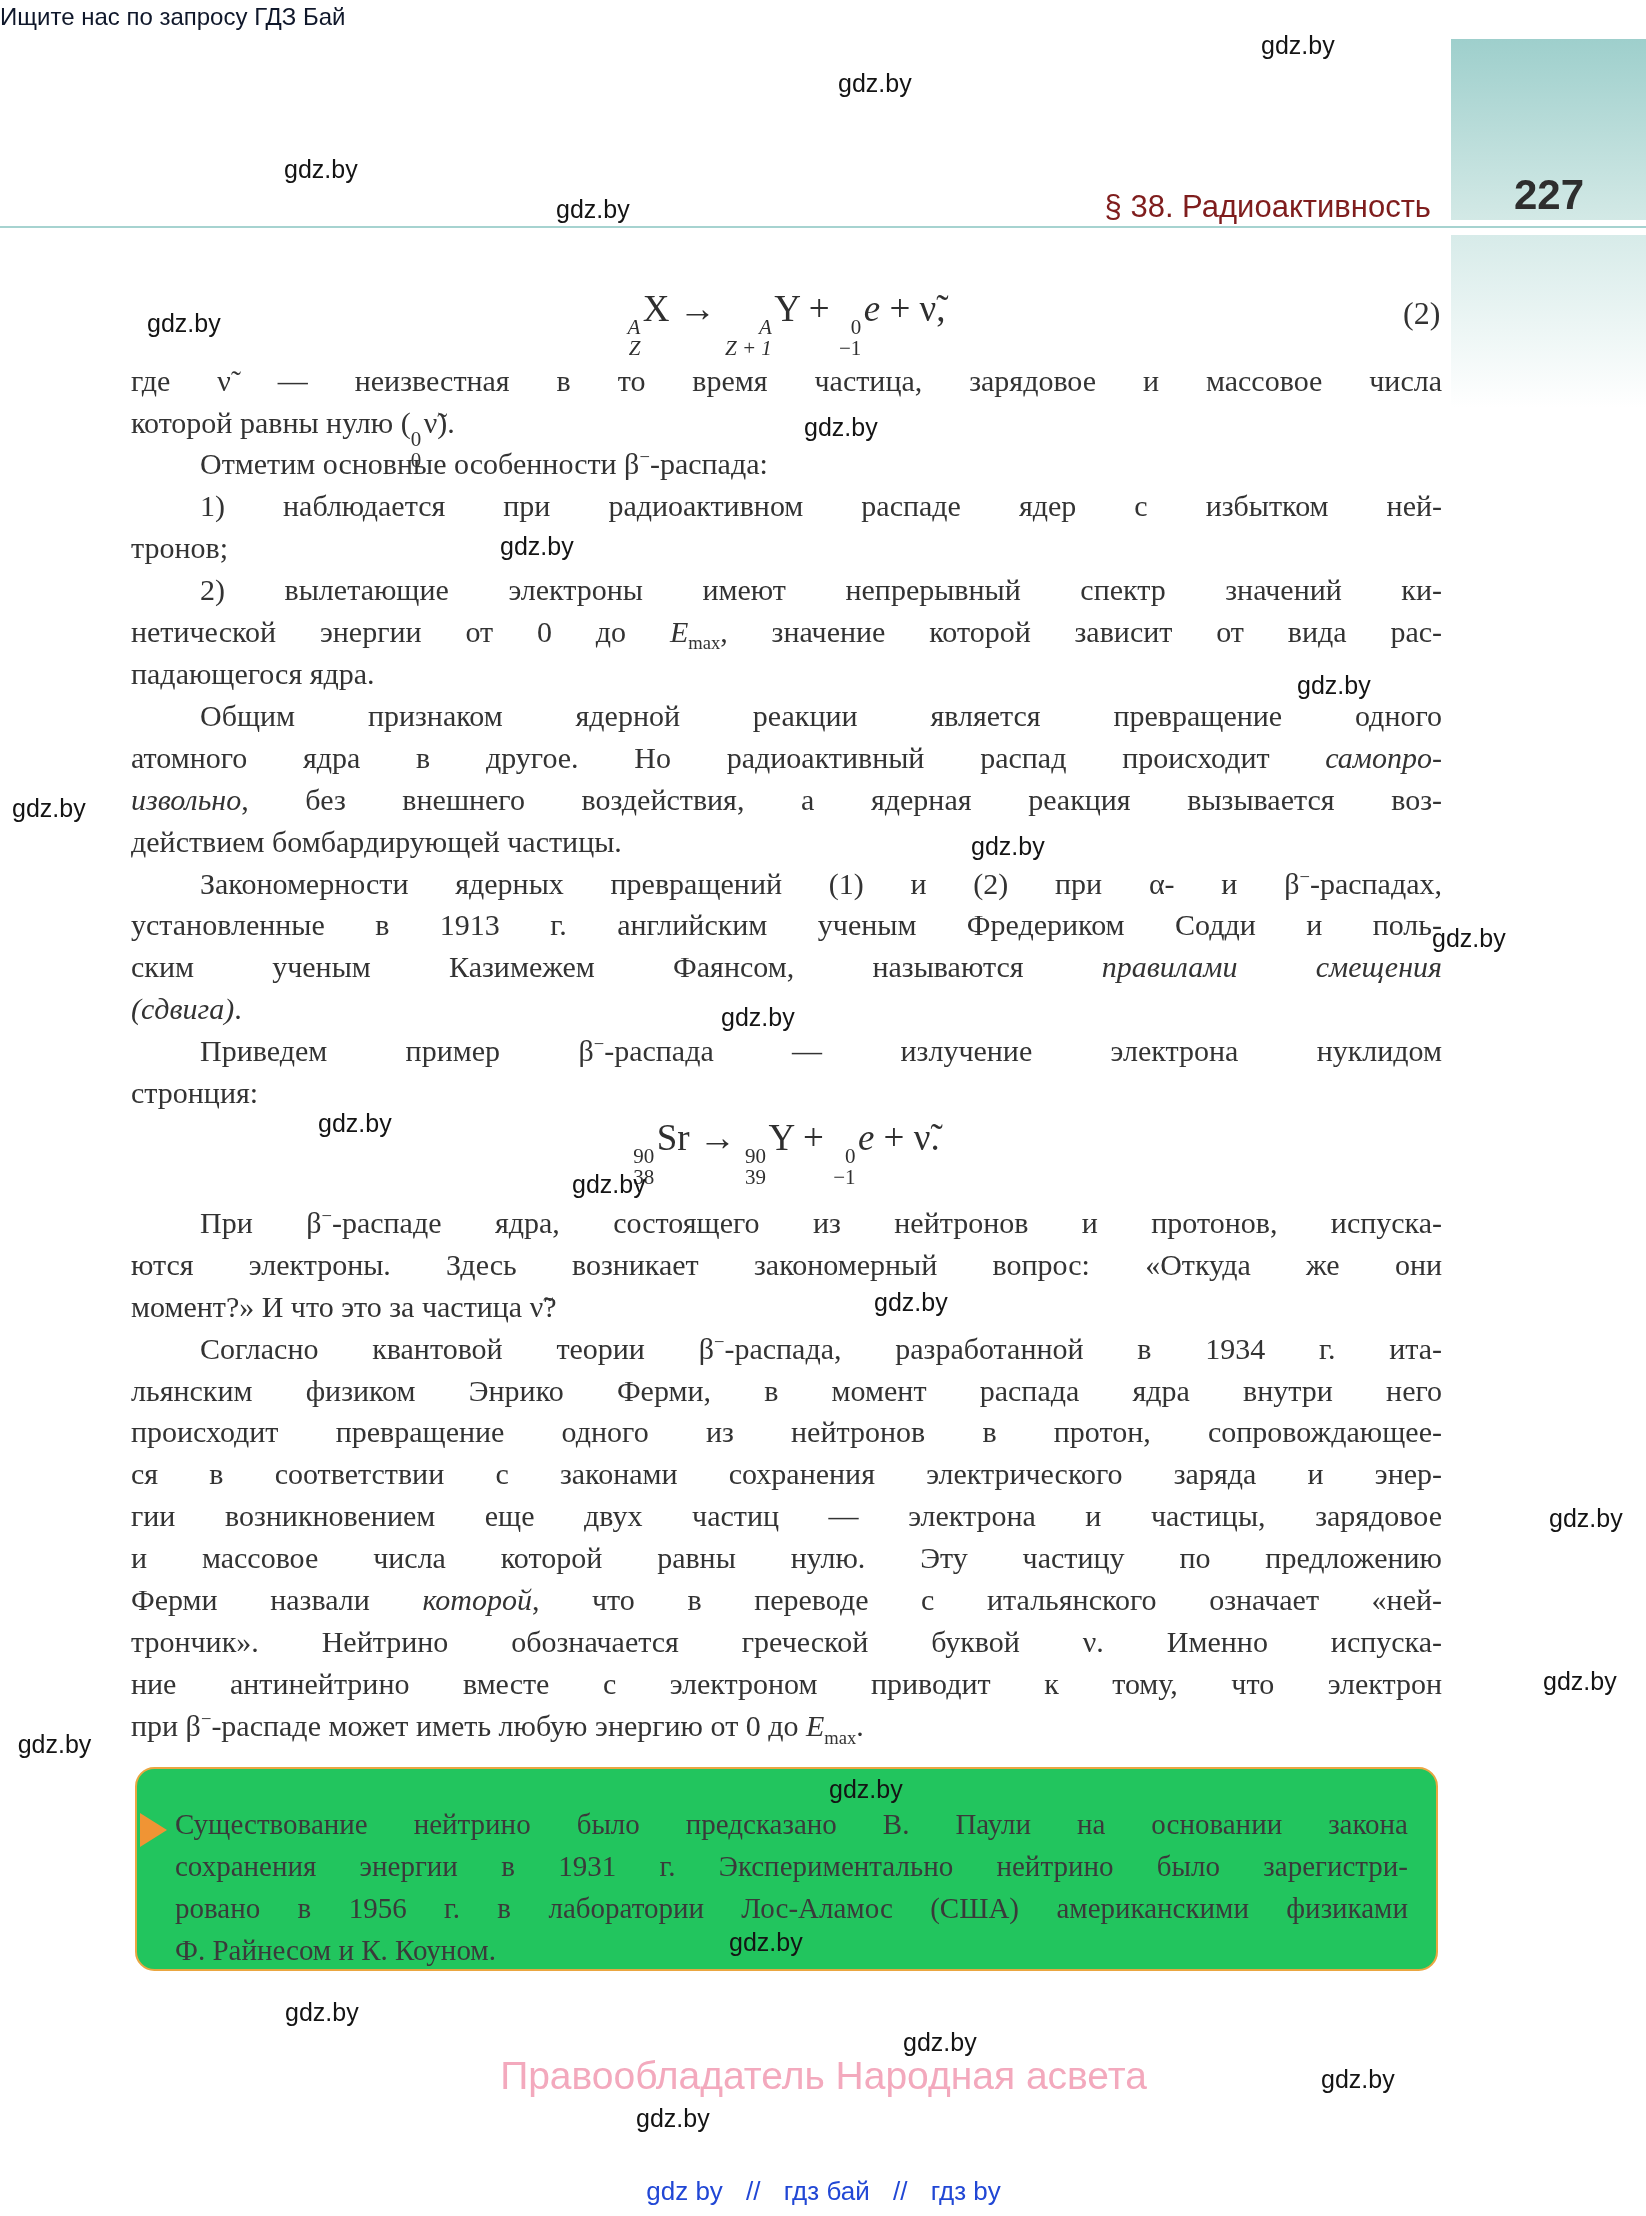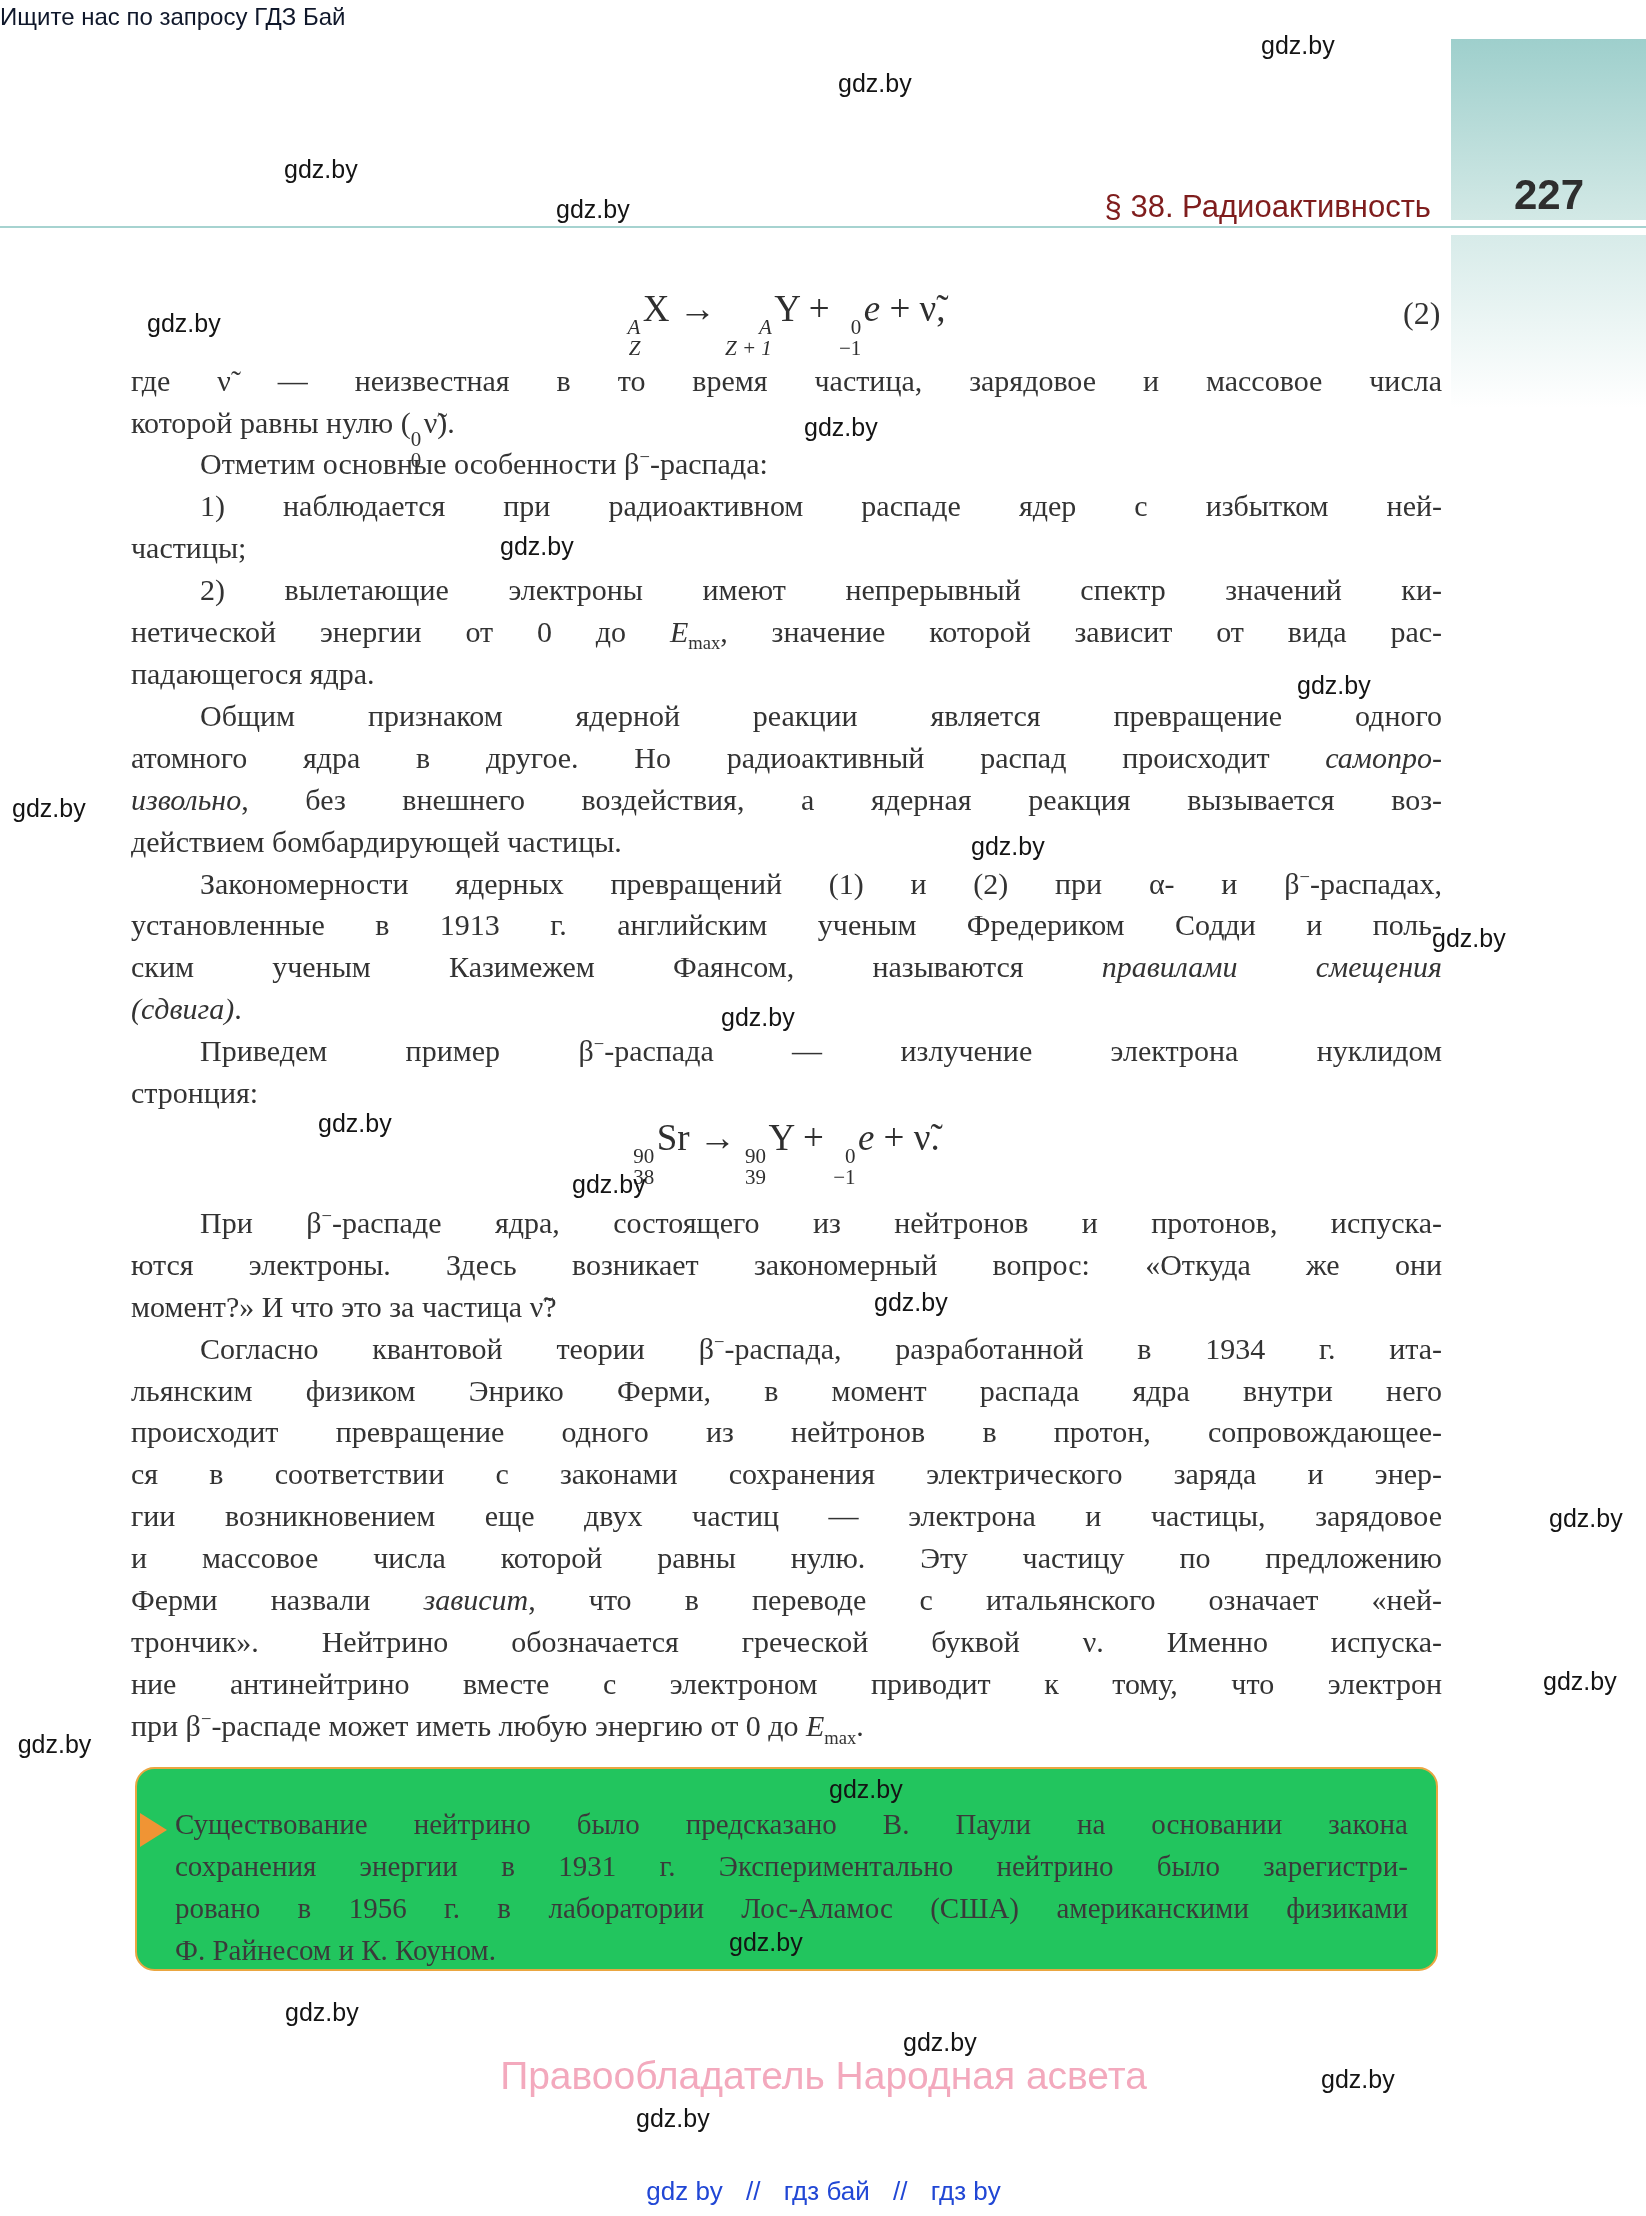--- a/index.html
+++ b/index.html
@@ -84,21 +84,21 @@
     <span class="frm-label">(2)</span>
   </div>
 
   <div class="bl just" style="top:363px"><span class="">где ν̃ — неизвестная в то время частица, зарядовое и массовое числа</span></div>
   <div class="bl" style="top:405px"><span class="">которой равны нулю (</span><span class="stk">
         <span>0</span>
         <span>0</span>
       </span><span class="">ν̃</span><span class="">).</span></div>
   <div class="bl ind" style="top:446px"><span class="">Отметим основные особенности β</span><span class="sup">−</span><span class="">-распада:</span></div>
   <div class="bl just ind" style="top:488px"><span class="">1) наблюдается при радиоактивном распаде ядер с избытком ней-</span></div>
-  <div class="bl" style="top:530px"><span class="">частицы;</span></div>
+  <div class="bl" style="top:530px"><span class="">тронов;</span></div>
   <div class="bl just ind" style="top:572px"><span class="">2) вылетающие электроны имеют непрерывный спектр значений ки-</span></div>
   <div class="bl just" style="top:614px"><span class="">нетической энергии от 0 до </span><span class="it">E</span><span class="sub">max</span><span class="">, значение которой зависит от вида рас-</span></div>
   <div class="bl" style="top:656px"><span class="">падающегося ядра.</span></div>
   <div class="bl just ind" style="top:698px"><span class="">Общим признаком ядерной реакции является превращение одного</span></div>
   <div class="bl just" style="top:740px"><span class="">атомного ядра в другое. Но радиоактивный распад происходит </span><span class="it">самопро-</span></div>
   <div class="bl just" style="top:782px"><span class="it">извольно</span><span class="">, без внешнего воздействия, а ядерная реакция вызывается воз-</span></div>
   <div class="bl" style="top:824px"><span class="">действием бомбардирующей частицы.</span></div>
   <div class="bl just ind" style="top:866px"><span class="">Закономерности ядерных превращений (1) и (2) при α- и β</span><span class="sup">−</span><span class="">-распадах,</span></div>
   <div class="bl just" style="top:907px"><span class="">установленные в 1913 г. английским ученым Фредериком Содди и поль-</span></div>
   <div class="bl just" style="top:949px"><span class="">ским ученым Казимежем Фаянсом, называются </span><span class="it">правилами смещения</span></div>
@@ -121,21 +121,21 @@
 
   <div class="bl just ind" style="top:1205px"><span class="">При β</span><span class="sup">−</span><span class="">-распаде ядра, состоящего из нейтронов и протонов, испуска-</span></div>
   <div class="bl just" style="top:1247px"><span class="">ются электроны. Здесь возникает закономерный вопрос: «Откуда же они</span></div>
   <div class="bl" style="top:1289px"><span class="">момент?» И что это за частица ν̃?</span></div>
   <div class="bl just ind" style="top:1331px"><span class="">Согласно квантовой теории β</span><span class="sup">−</span><span class="">-распада, разработанной в 1934 г. ита-</span></div>
   <div class="bl just" style="top:1373px"><span class="">льянским физиком Энрико Ферми, в момент распада ядра внутри него</span></div>
   <div class="bl just" style="top:1414px"><span class="">происходит превращение одного из нейтронов в протон, сопровождающее-</span></div>
   <div class="bl just" style="top:1456px"><span class="">ся в соответствии с законами сохранения электрического заряда и энер-</span></div>
   <div class="bl just" style="top:1498px"><span class="">гии возникновением еще двух частиц — электрона и частицы, зарядовое</span></div>
   <div class="bl just" style="top:1540px"><span class="">и массовое числа которой равны нулю. Эту частицу по предложению</span></div>
-  <div class="bl just" style="top:1582px"><span class="">Ферми назвали </span><span class="it">зависит</span><span class="">, что в переводе с итальянского означает «ней-</span></div>
+  <div class="bl just" style="top:1582px"><span class="">Ферми назвали </span><span class="it">которой</span><span class="">, что в переводе с итальянского означает «ней-</span></div>
   <div class="bl just" style="top:1624px"><span class="">трончик». Нейтрино обозначается греческой буквой ν. Именно испуска-</span></div>
   <div class="bl just" style="top:1666px"><span class="">ние антинейтрино вместе с электроном приводит к тому, что электрон</span></div>
   <div class="bl" style="top:1708px"><span class="">при β</span><span class="sup">−</span><span class="">-распаде может иметь любую энергию от 0 до </span><span class="it">E</span><span class="sub">max</span><span class="">.</span></div>
 
   <div class="notebox">
     <div class="tri"></div>
     <div class="nl just" style="top:38px"><span class="">Существование нейтрино было предсказано В. Паули на основании закона</span></div>
     <div class="nl just" style="top:80px"><span class="">сохранения энергии в 1931 г. Экспериментально нейтрино было зарегистри-</span></div>
     <div class="nl just" style="top:122px"><span class="">ровано в 1956 г. в лаборатории Лос-Аламос (США) американскими физиками</span></div>
     <div class="nl" style="top:164px"><span class="">Ф. Райнесом и К. Коуном.</span></div>

